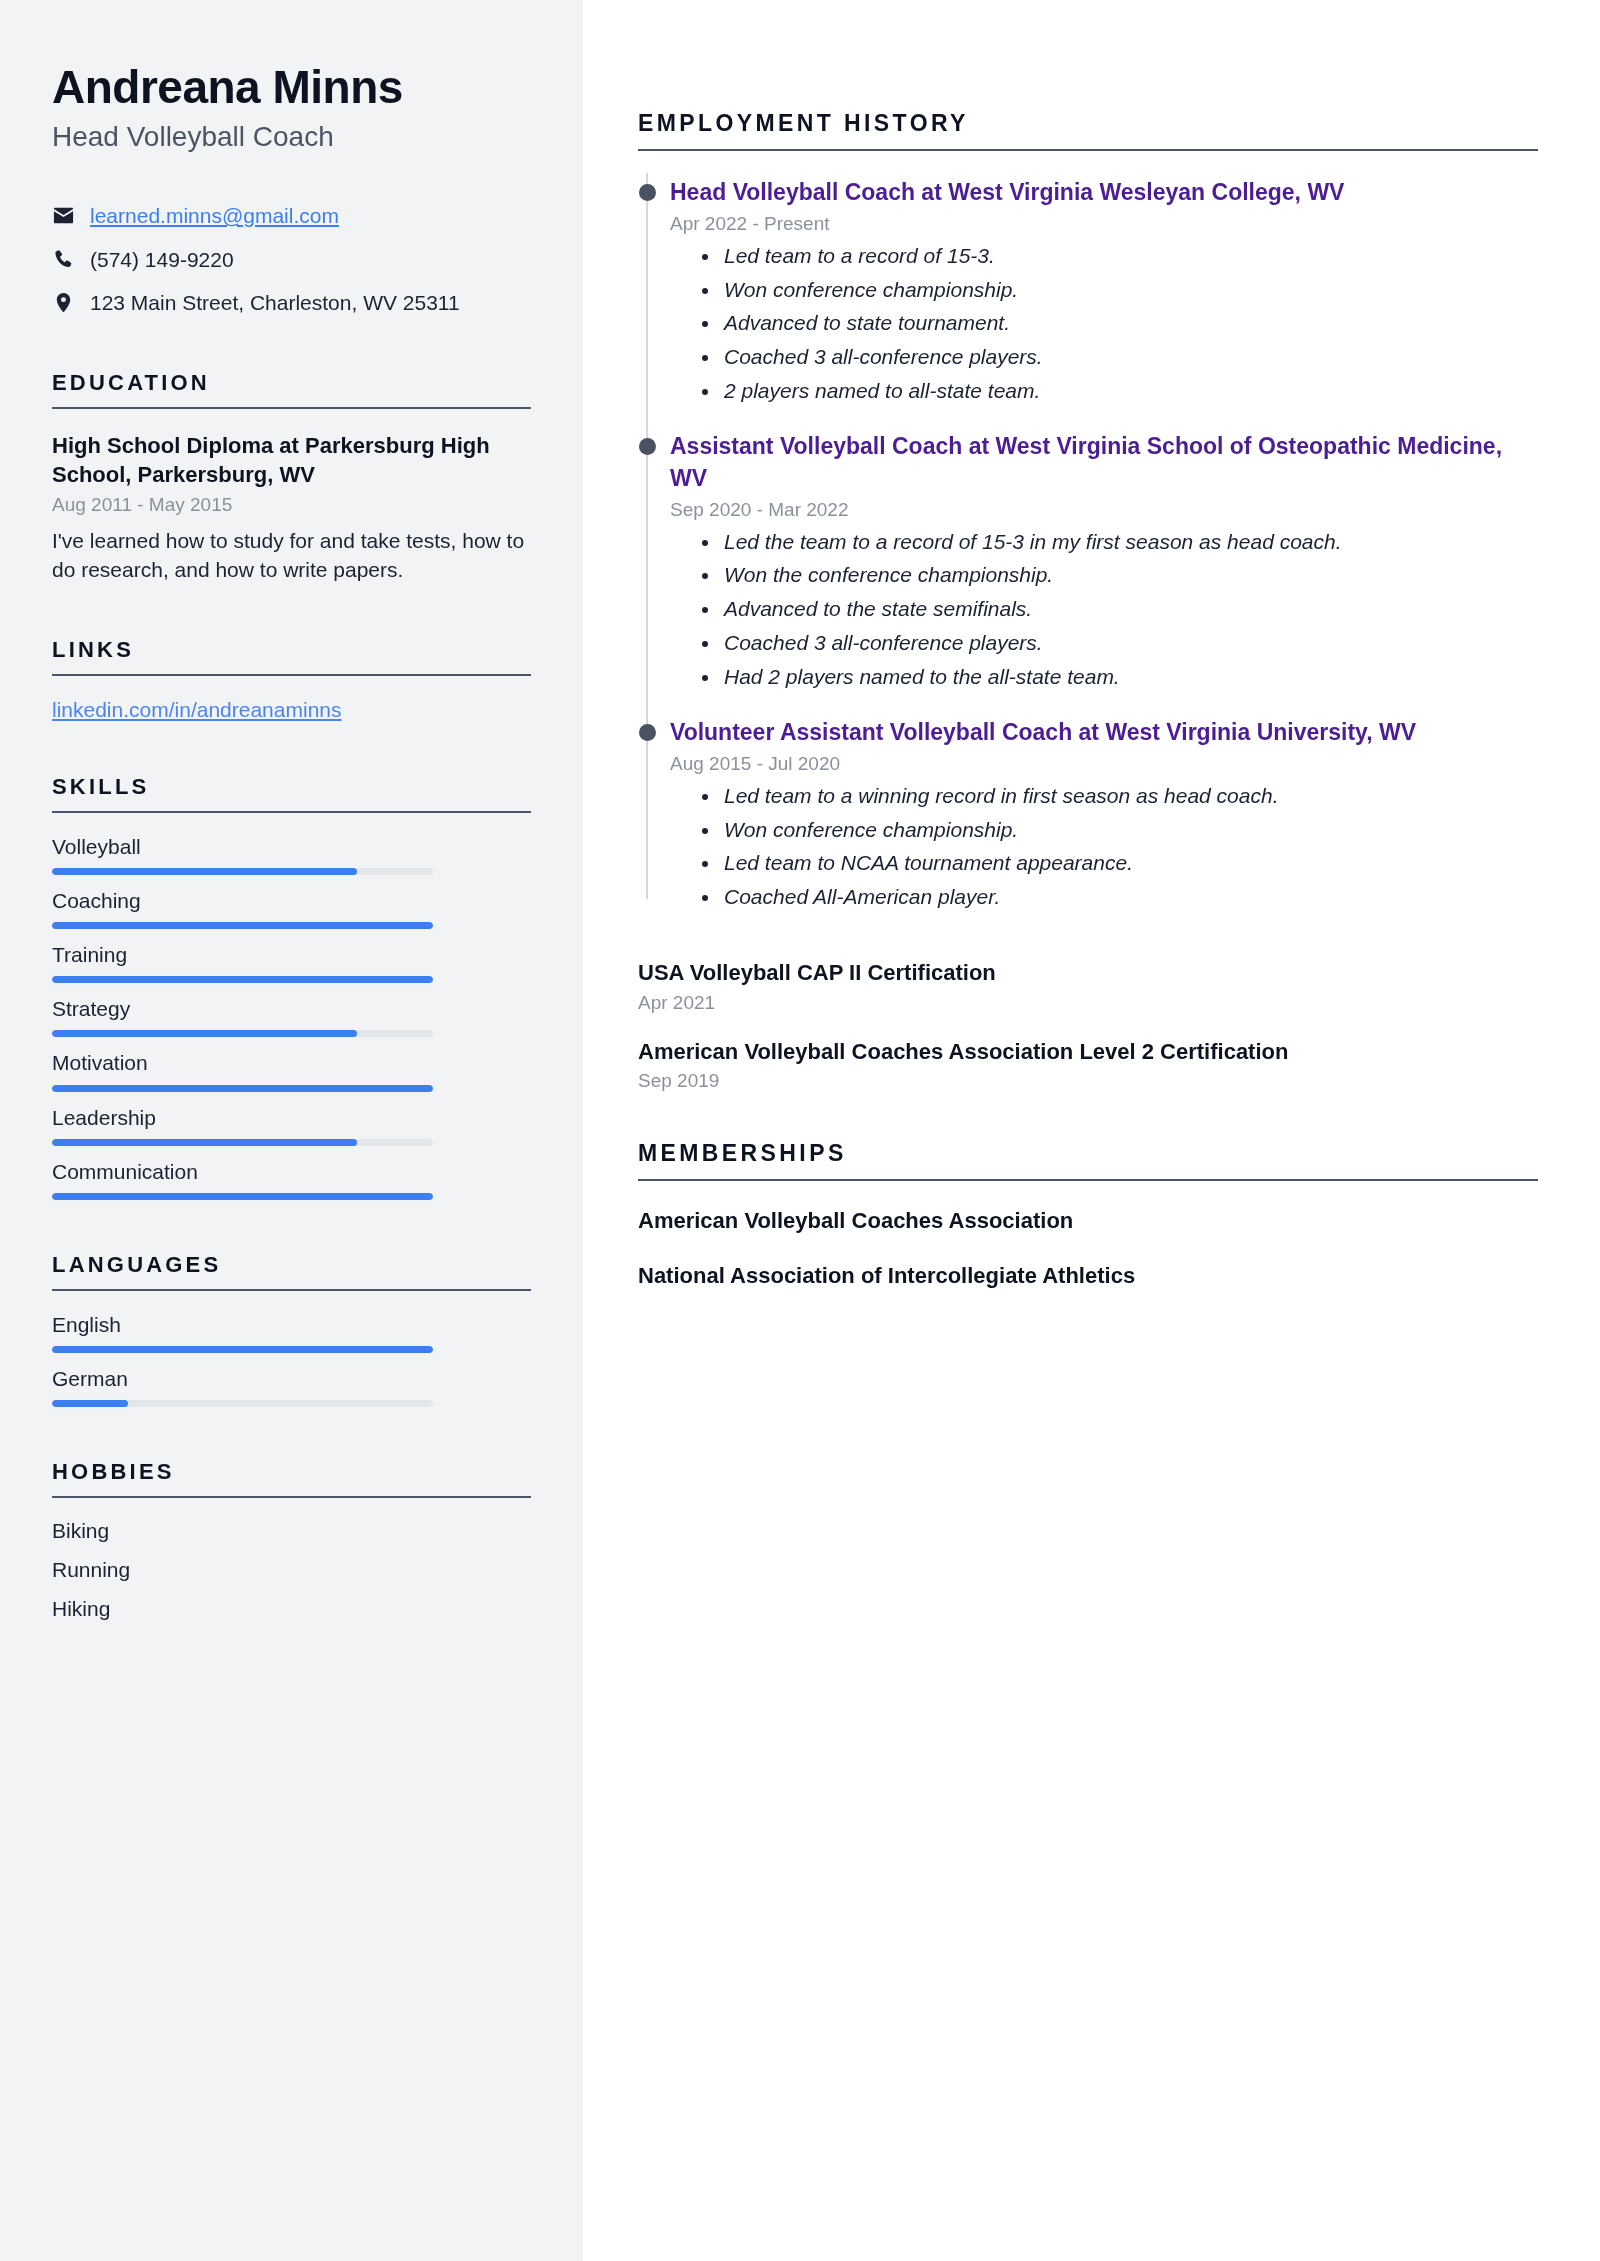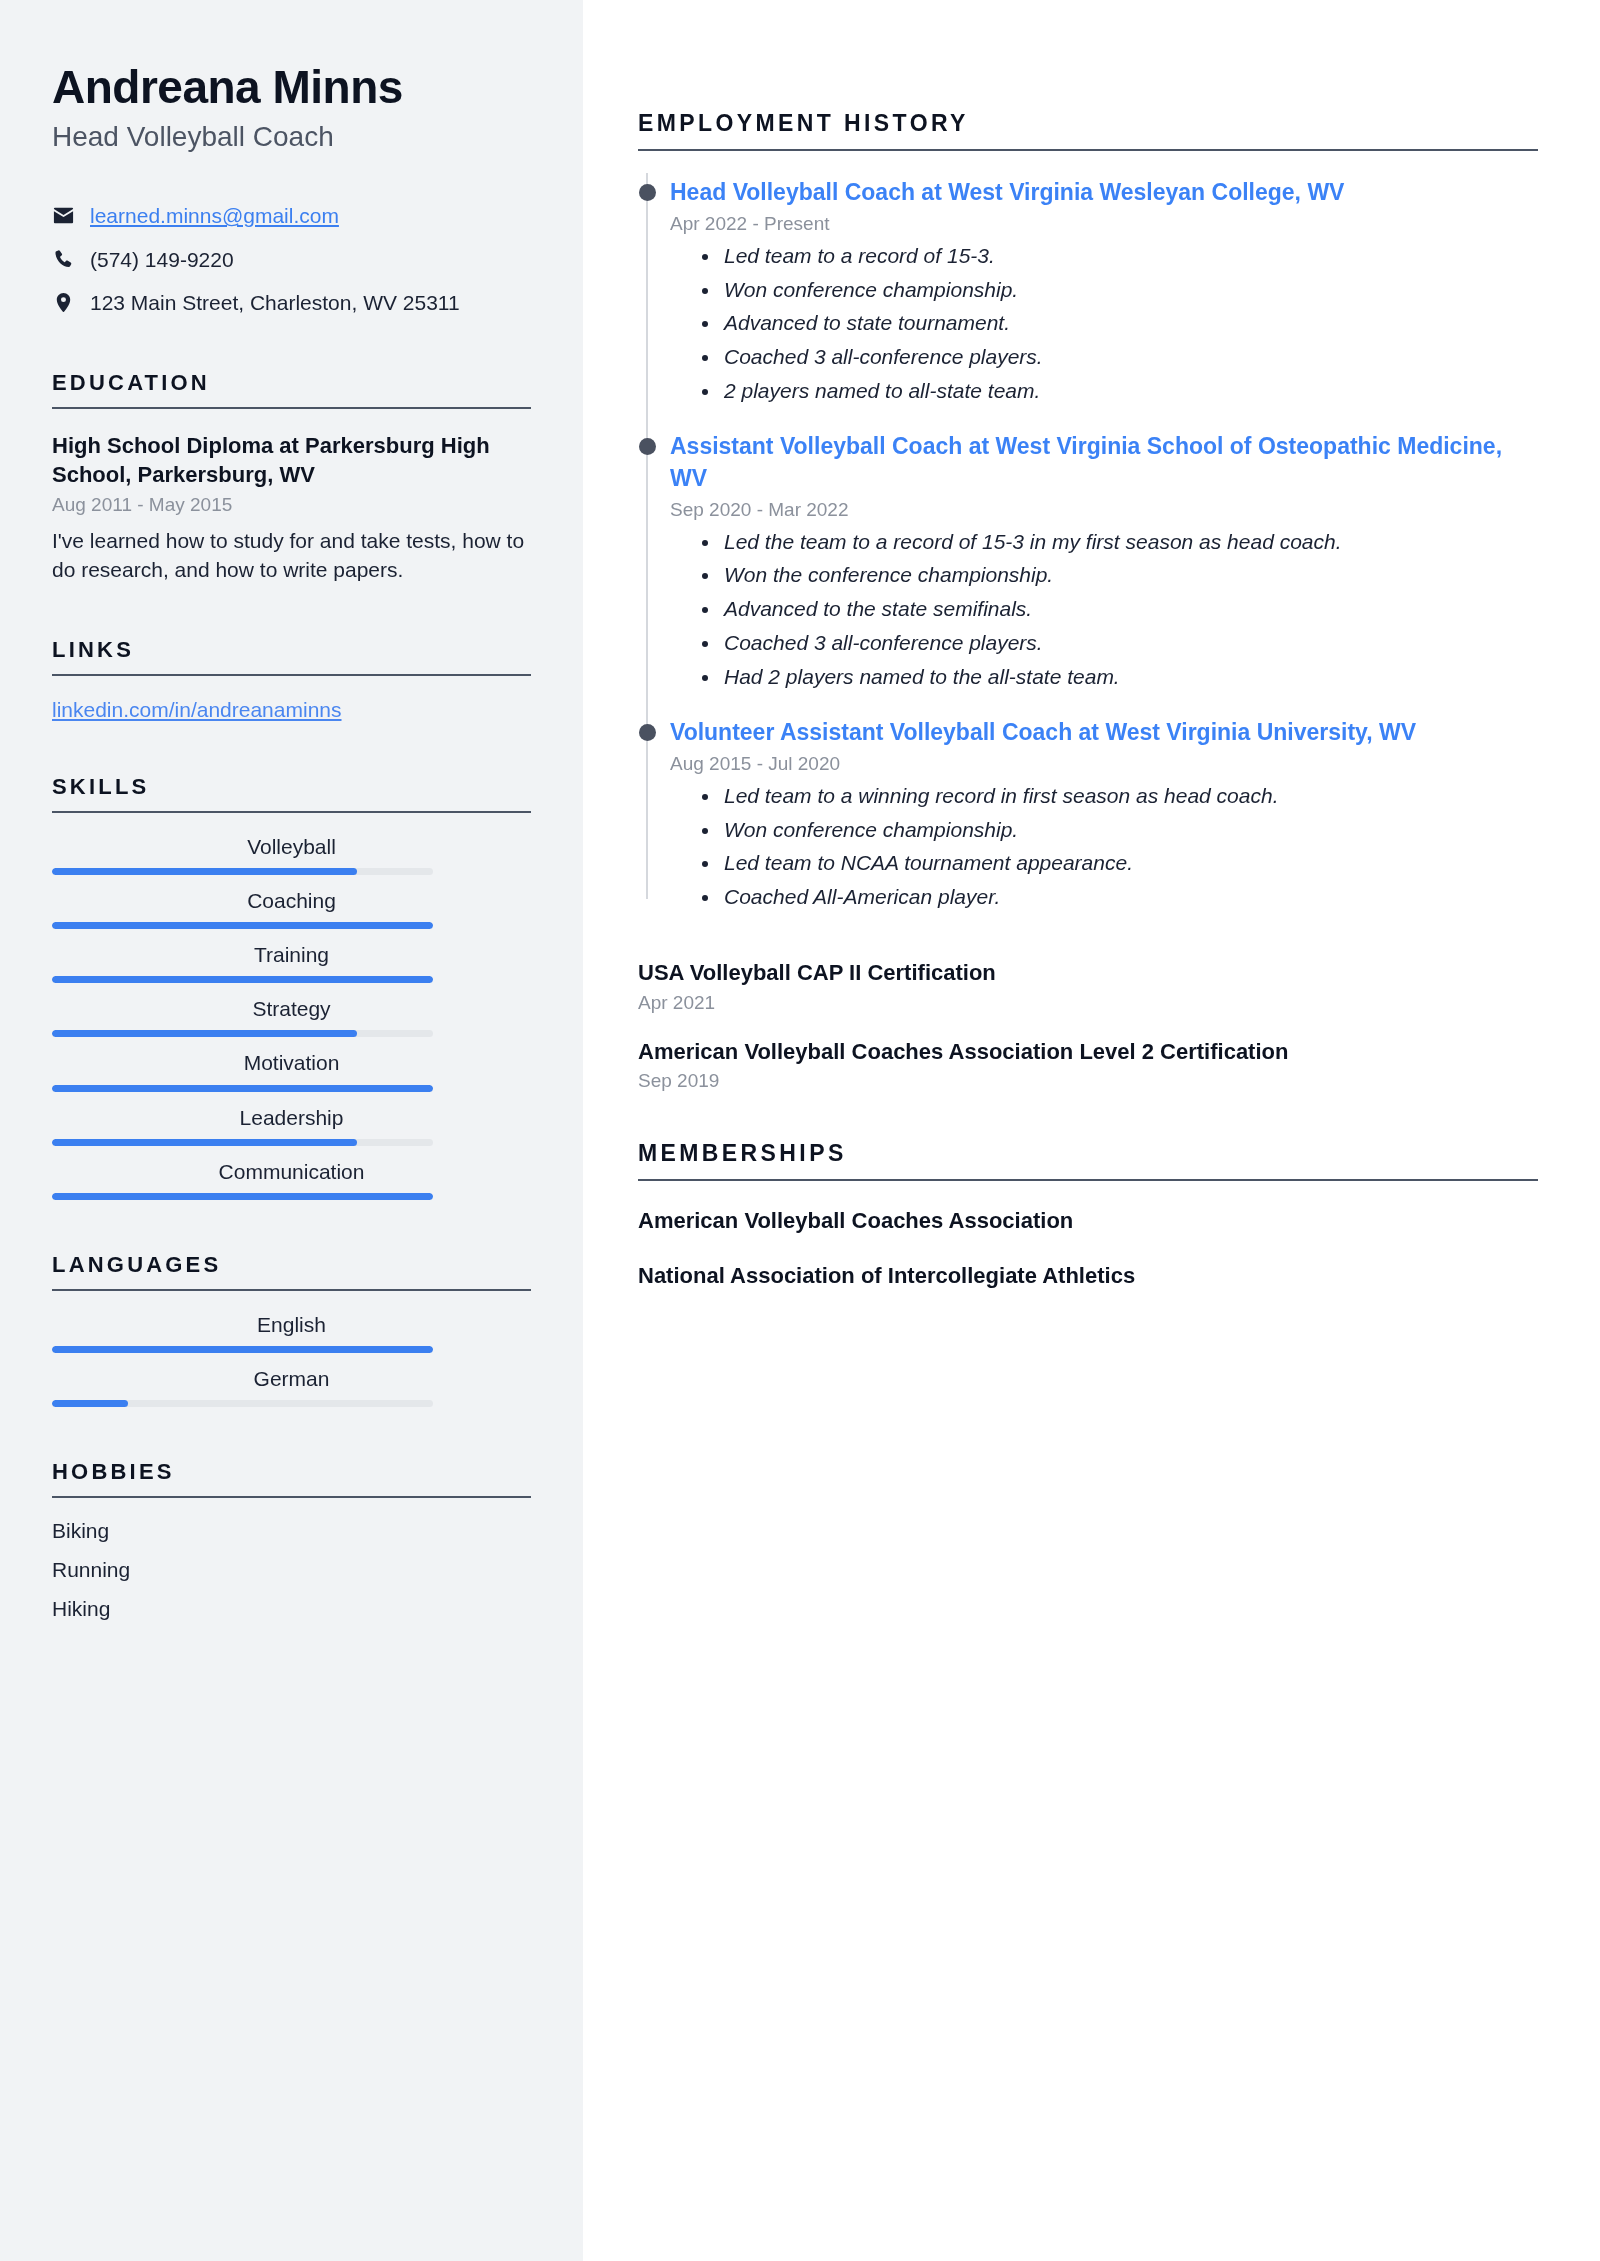--- a/index.html
+++ b/index.html
@@ -105,21 +105,21 @@
     margin-top: 9px;
   }
 
   .side-link {
     font-size: 21px;
     color: #4a86f0;
     text-decoration: underline;
   }
 
   
-  .bar-item { margin-bottom: 14px; text-align: center; }
+  .bar-item { margin-bottom: 14px; }
   .bar-label {
     font-size: 21px;
     color: #1b2233;
     margin-bottom: 10px;
     line-height: 1.1;
   }
   .bar-track {
     position: relative;
     width: 381px;
     height: 7px;
@@ -185,21 +185,21 @@
     top: 7px;
     width: 17px;
     height: 17px;
     border-radius: 50%;
     background: #4a5160;
   }
 
   .job-title-line {
     font-size: 23px;
     font-weight: bold;
-    color: #3b82f6;
+    color: #4c1d95;
     line-height: 1.38;
   }
   .job-date {
     font-size: 19px;
     color: #8b919c;
     margin-top: 4px;
   }
   .job-bullets {
     margin-top: 8px;
     padding-left: 54px;

